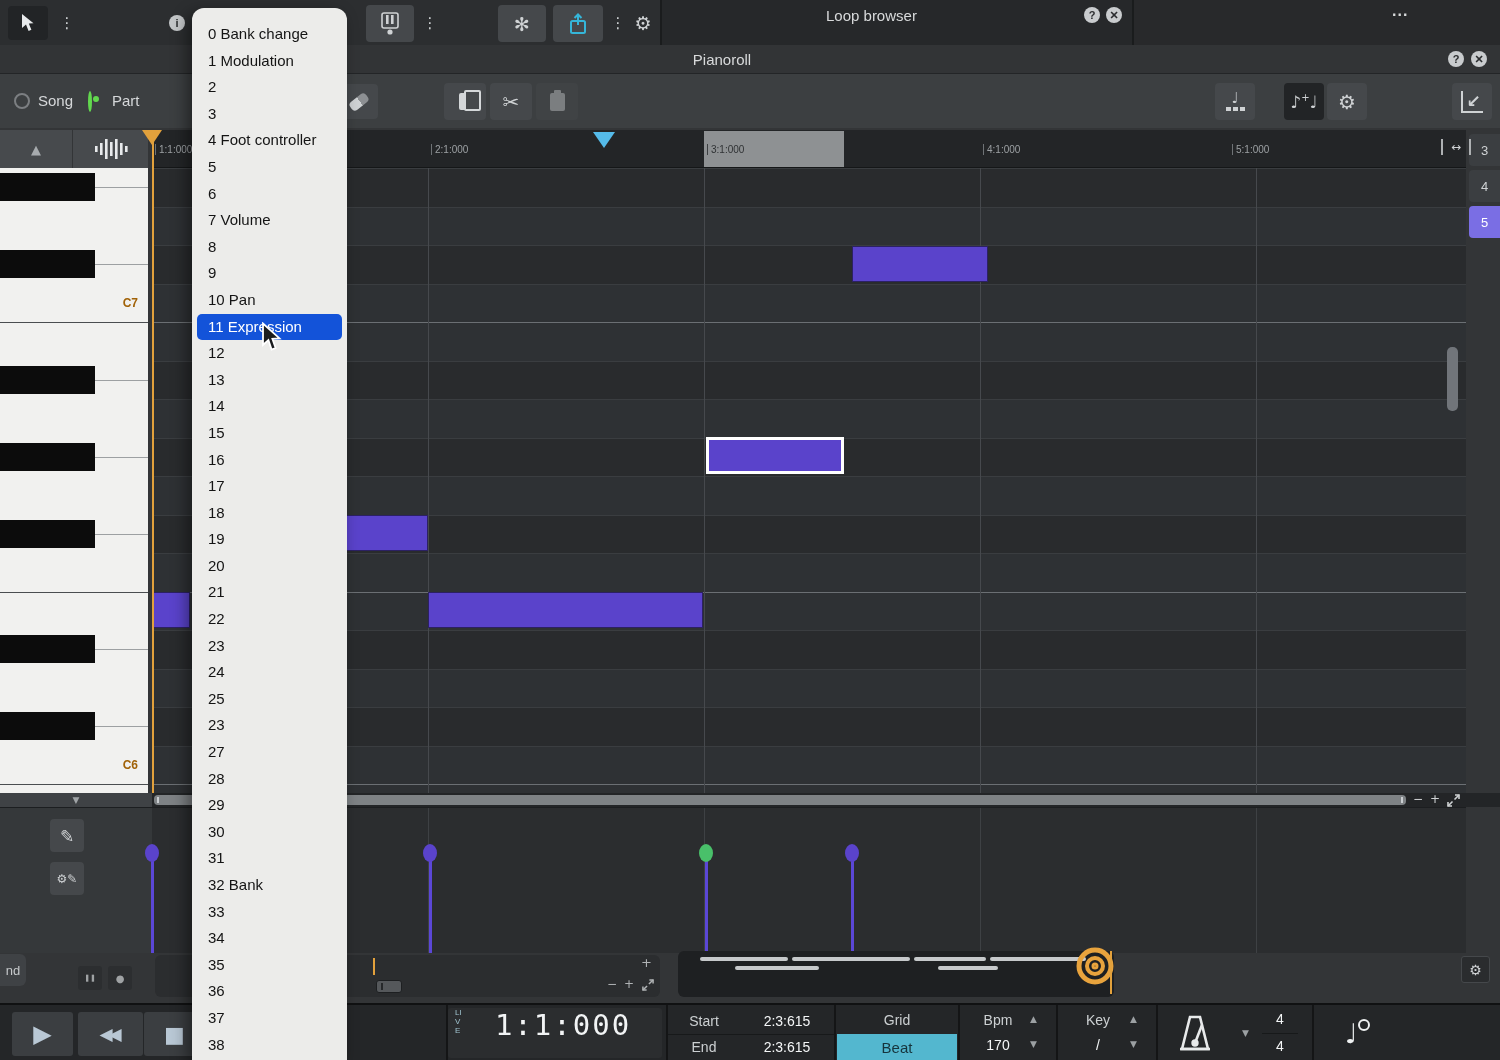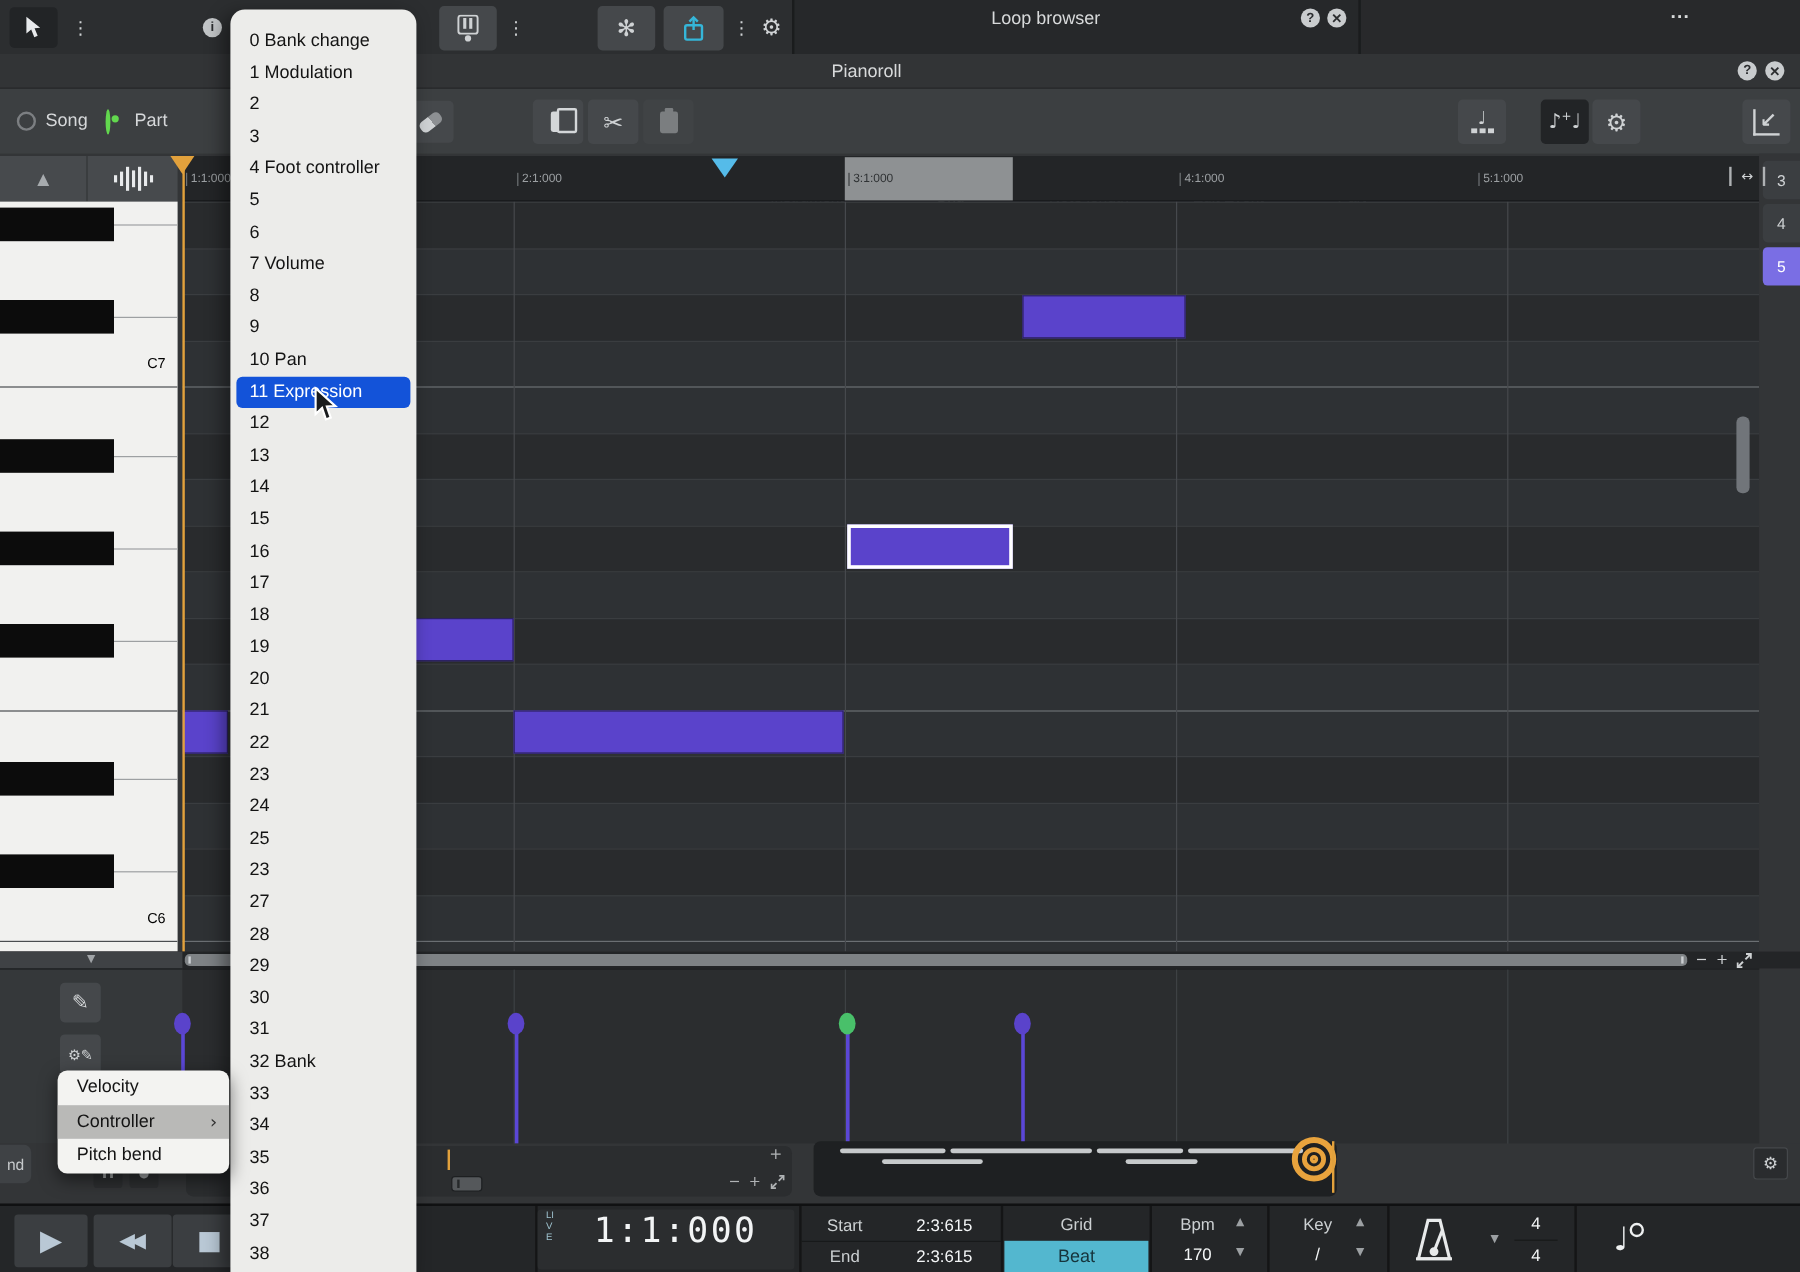--- a/index.html
+++ b/index.html
@@ -40,21 +40,21 @@
   .grow{position:absolute;left:0;width:1314px;height:39px;box-sizing:border-box;border-top:1px solid #3a3d40;}
   .grow.d{background:#292b2d;}
   .grow.lb{border-top:1px solid #6b6f73;}
   .vline{position:absolute;top:0;width:1px;height:625px;background:#46494d;}
   .note{position:absolute;background:#5a43cb;border:1px solid #2c2163;box-sizing:border-box;}
   .note.sel{border:3px solid #ffffff;}
   #keys{left:0;top:168px;width:148px;height:625px;background:#f1f1ef;overflow:hidden;}
   .bkey{position:absolute;left:0;width:95px;height:28px;background:#0c0c0c;}
   .kline{position:absolute;left:0;width:148px;height:1px;background:#4a4d50;}
   .ksep{position:absolute;left:95px;width:53px;height:1px;background:#9da0a2;}
-  .klab{position:absolute;right:10px;font-size:12px;font-weight:normal;color:#000000;}
+  .klab{position:absolute;right:10px;font-size:12px;font-weight:bold;color:#a16207;}
   #tabs{left:1466px;top:128px;width:34px;height:875px;background:#333537;}
   .ptab{position:absolute;left:3px;width:31px;height:32px;background:#3b3e41;border-radius:4px 0 0 4px;
         display:flex;align-items:center;justify-content:center;font-size:13px;color:#cfd2d4;}
   .ptab.on{background:#7a6ee4;color:#fff;}
   #playhead{left:152px;top:130px;width:2px;height:663px;background:#e2a13c;}
   
   #hscroll{left:0;top:793px;width:1500px;height:14px;background:#232527;}
   #hs-handle{position:absolute;left:154px;top:2px;width:1252px;height:10px;background:#7e8285;border-radius:4px;}
   
   #lane{left:152px;top:807px;width:1314px;height:146px;background:#2b2d2f;border-top:1px solid #1c1e20;box-sizing:border-box;}
@@ -490,29 +490,17 @@
       <div class="cmi">30</div>
       <div class="cmi">31</div>
       <div class="cmi">32 Bank</div>
       <div class="cmi">33</div>
       <div class="cmi">34</div>
       <div class="cmi">35</div>
       <div class="cmi">36</div>
       <div class="cmi">37</div>
       <div class="cmi">38</div>
     </div>
-  <div id="lane-menu" class="abs">
-      <div class="lmi">
-        <span>Velocity</span>
-      </div>
-      <div class="lmi lh">
-        <span>Controller</span>
-        <span class="chev glyph">›</span>
-      </div>
-      <div class="lmi">
-        <span>Pitch bend</span>
-      </div>
-    </div>
 
   <svg id="cursor" class="abs" width="24" height="32" viewBox="0 0 24 32">
     <path d="M3 1.5 L3 23 L8.4 18 L11.6 27.5 L15.6 26 L12.4 16.8 L19.5 16.4 Z" fill="#1a1c1e" stroke="#fff" stroke-width="1.8"></path>
   </svg>
 </div>
 
 </body></html>

